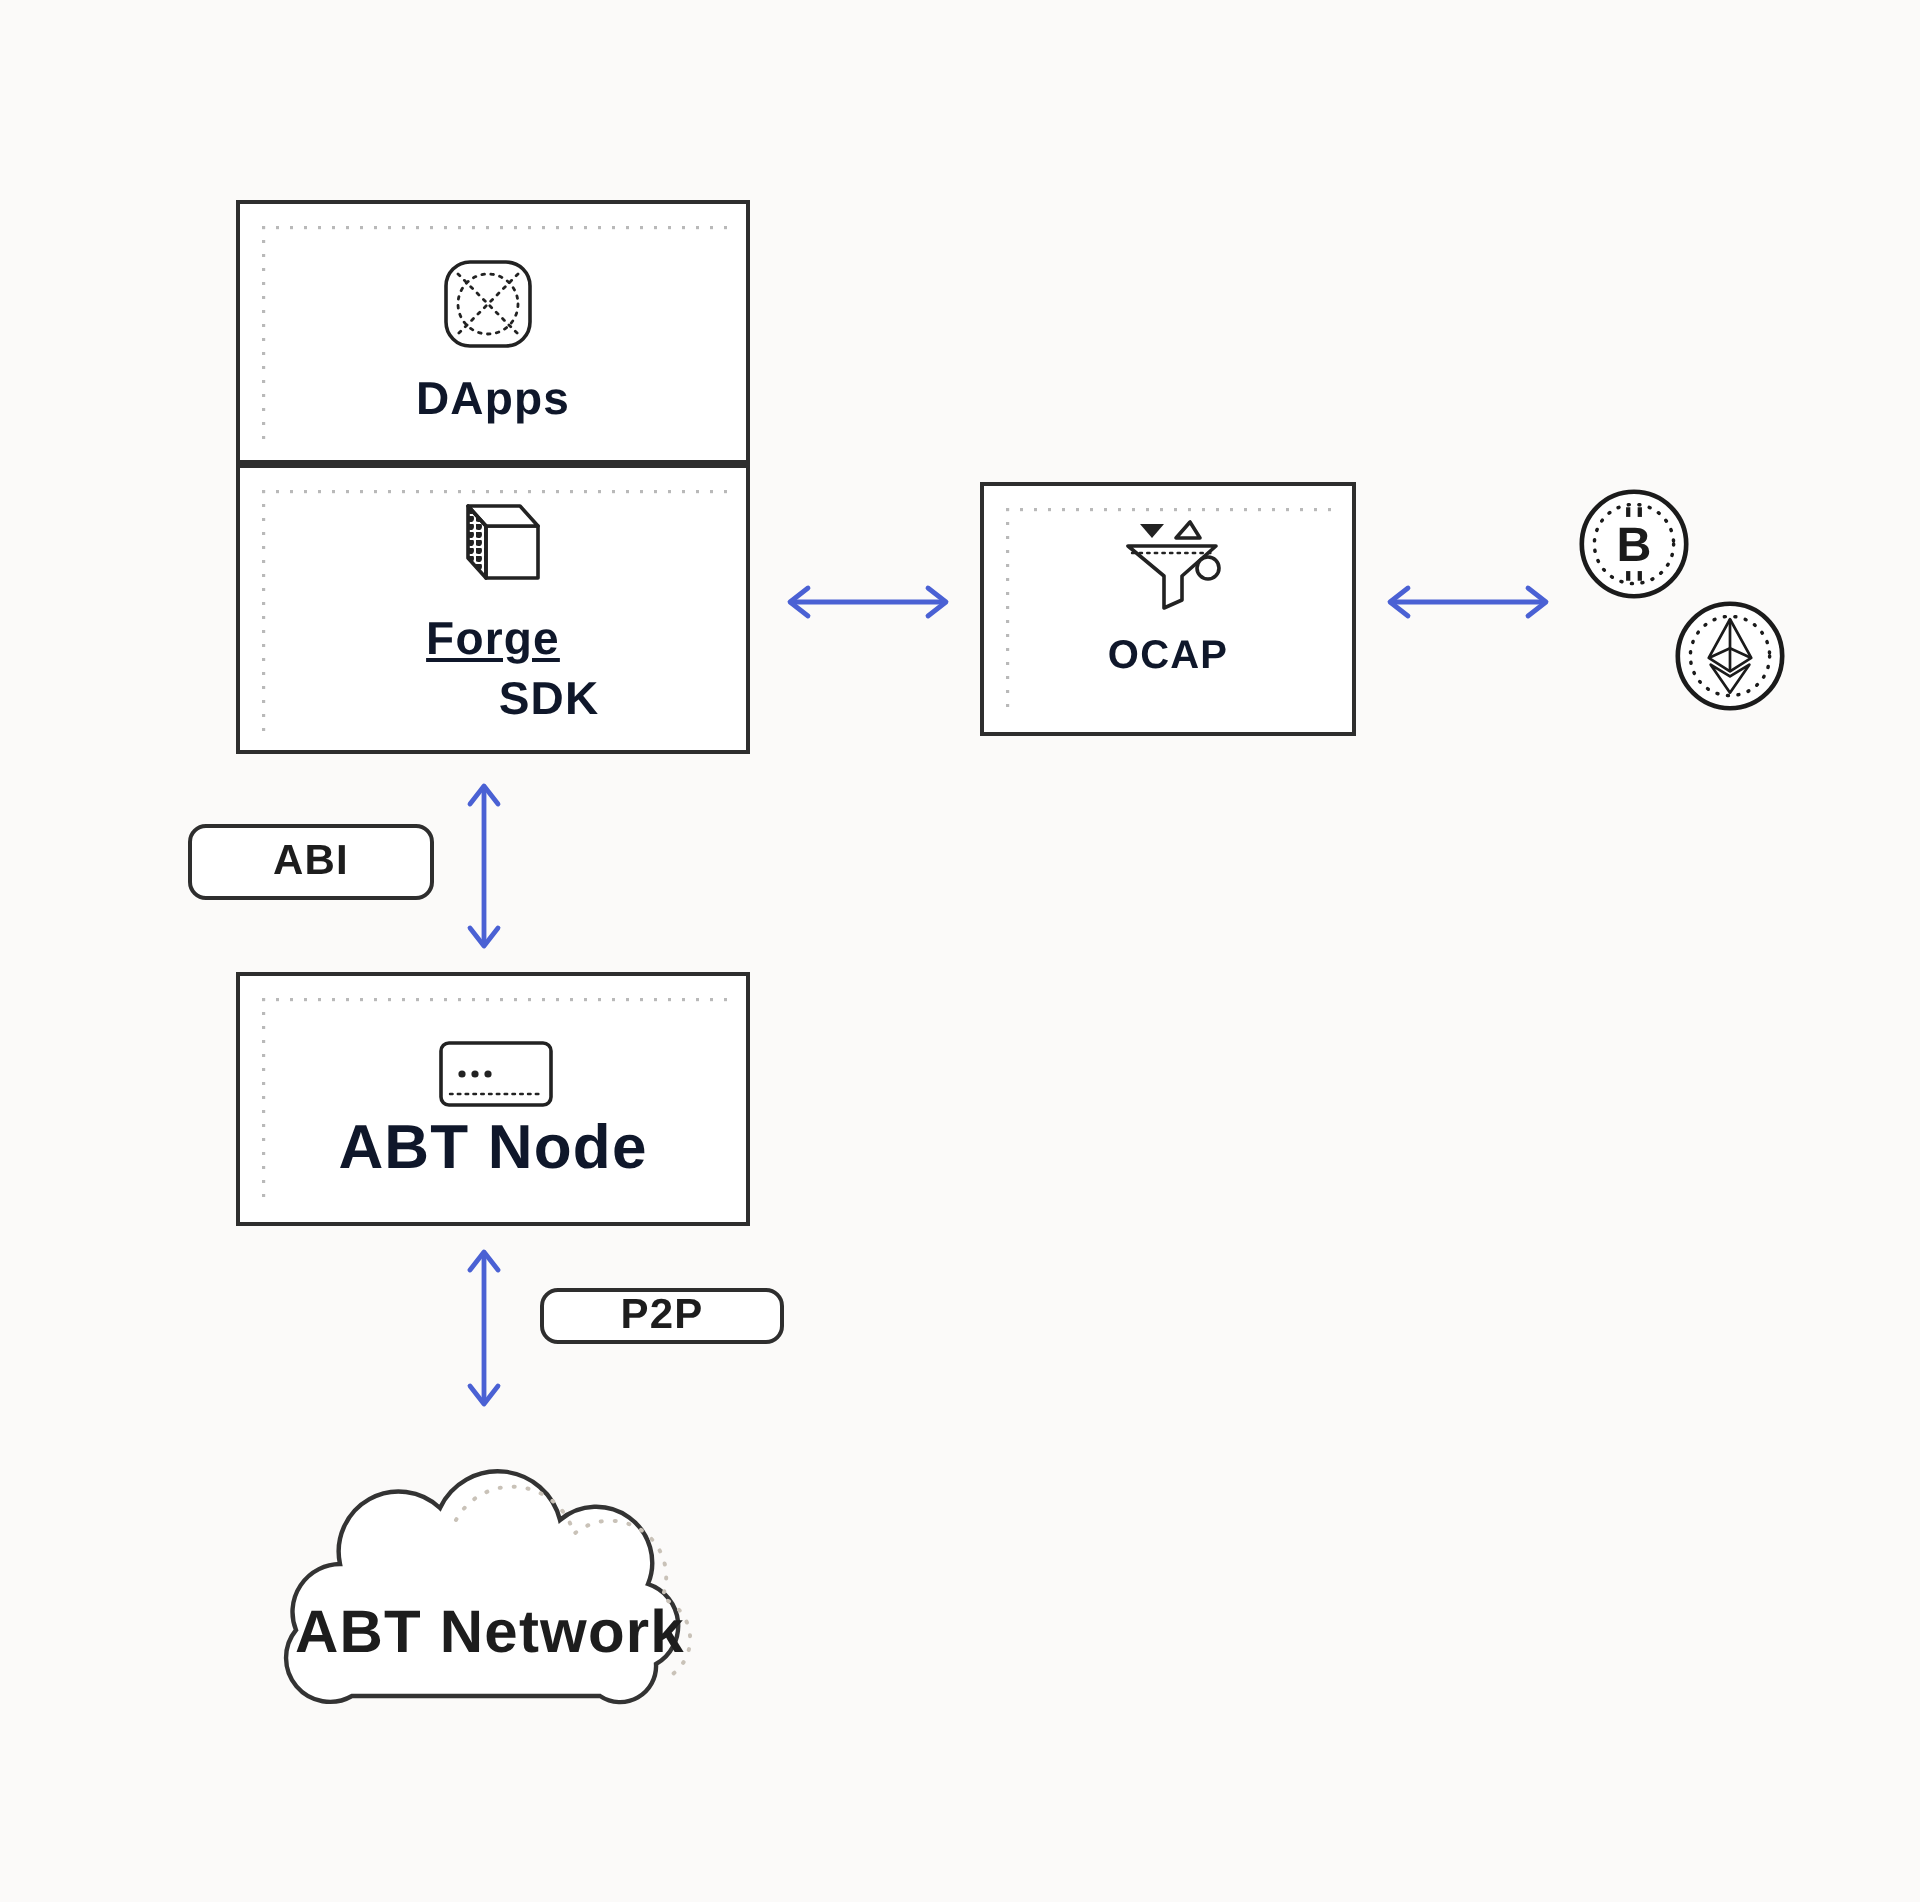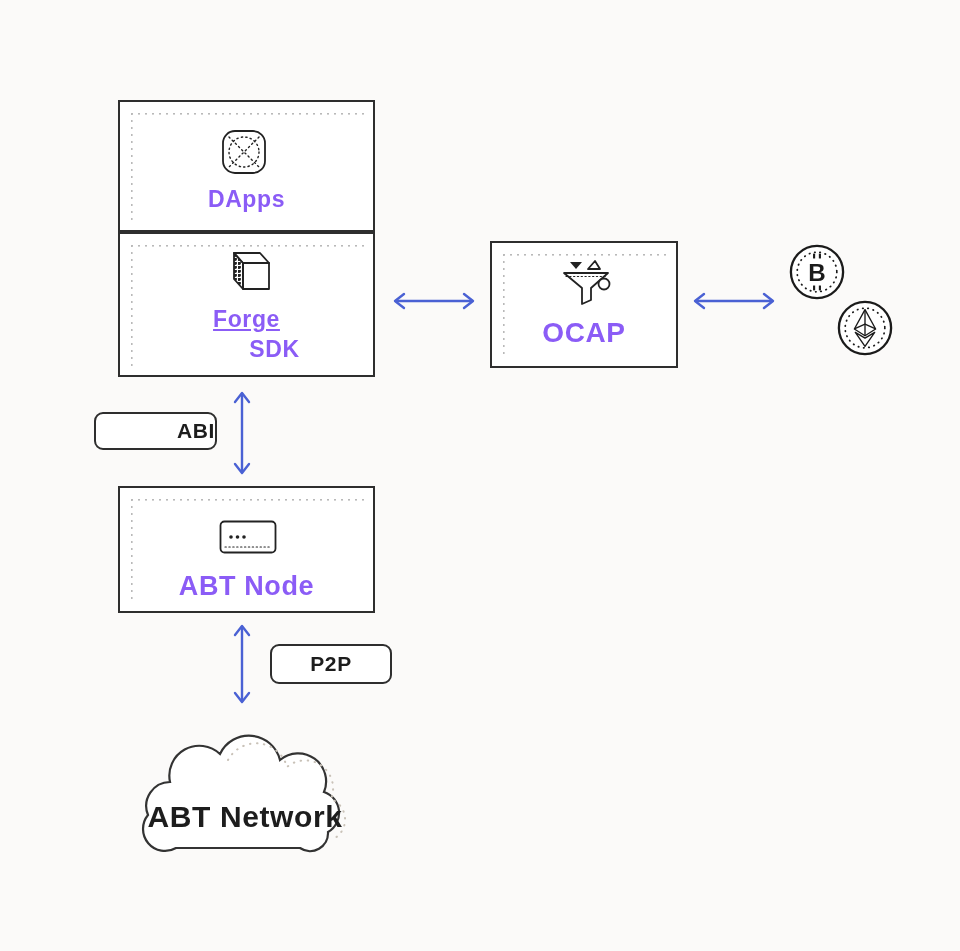--- a/index.html
+++ b/index.html
@@ -33,21 +33,21 @@
     background-repeat:no-repeat;
     pointer-events:none;
   }
   .box-label{
     position:absolute;
     width:100%;
     text-align:center;
     font-weight:700;
     font-size:23px;
     letter-spacing:0.6px;
-    color:#8b5cf6;
+    color:#0f172a;
   }
   .pill{
     position:absolute;
     box-sizing:border-box;
     background:#fff;
     border:2px solid #2e2e2e;
     border-radius:9px;
     display:flex;
     align-items:center;
     justify-content:center;
@@ -102,41 +102,41 @@
   <div class="box inner-dots" style="left:490px;top:241px;width:188px;height:127px;">
     <div class="icon-wrap" style="left:66px;top:14px;">
       <svg width="56" height="48" viewBox="0 0 56 48" fill="none" stroke="#222" stroke-width="1.8" stroke-linejoin="round">
         <polygon points="12,5 24,5 18,12" fill="#222" stroke="none"></polygon>
         <polygon points="30,12 42,12 37,4" fill="#fff"></polygon>
         <polygon points="6,16 50,16 33,31 33,43 24,47 24,31" fill="#fff"></polygon>
         <line x1="8" y1="19.5" x2="48" y2="19.5" stroke-width="1.2" stroke-dasharray="1.2 2.6" stroke-linecap="round"></line>
         <circle cx="46" cy="27" r="5.5" fill="#fff"></circle>
       </svg>
     </div>
-    <div class="box-label" style="top:74px;font-size:28px;">OCAP</div>
+    <div class="box-label" style="top:74px;font-size:20px;">OCAP</div>
   </div>
 
   <div class="box inner-dots" style="left:118px;top:486px;width:257px;height:127px;">
     <div class="icon-wrap" style="left:99px;top:32px;">
       <svg width="58" height="34" viewBox="0 0 58 34" fill="none" stroke="#222" stroke-width="1.8">
         <rect x="1.5" y="1.5" width="55" height="31" rx="4" fill="#fff"></rect>
         <circle cx="12" cy="17" r="1.8" fill="#222" stroke="none"></circle>
         <circle cx="18.5" cy="17" r="1.8" fill="#222" stroke="none"></circle>
         <circle cx="25" cy="17" r="1.8" fill="#222" stroke="none"></circle>
         <line x1="6" y1="27" x2="52" y2="27" stroke-width="1.2" stroke-dasharray="1.3 2.6" stroke-linecap="round"></line>
       </svg>
     </div>
-    <div class="box-label" style="top:83px;font-size:27px;">ABT Node</div>
-  </div>
-
-  <div class="pill" style="left:94px;top:412px;width:123px;height:38px;justify-content:flex-end;">
+    <div class="box-label" style="top:68px;font-size:31px;">ABT Node</div>
+  </div>
+
+  <div class="pill" style="left:94px;top:412px;width:123px;height:38px;">
     <span>ABI</span>
   </div>
 
-  <div class="pill" style="left:270px;top:644px;width:122px;height:40px;">
+  <div class="pill" style="left:270px;top:644px;width:122px;height:28px;">
     <span>P2P</span>
   </div>
 
   <div class="arrow" style="left:386px;top:289px;">
     <svg width="96" height="24" viewBox="0 0 96 24" fill="none" stroke="#4a61d4" stroke-width="2.4" stroke-linecap="round" stroke-linejoin="round">
       <line x1="10" y1="12" x2="86" y2="12"></line>
       <polyline points="18,5 9,12 18,19"></polyline>
       <polyline points="78,5 87,12 78,19"></polyline>
     </svg>
   </div>

